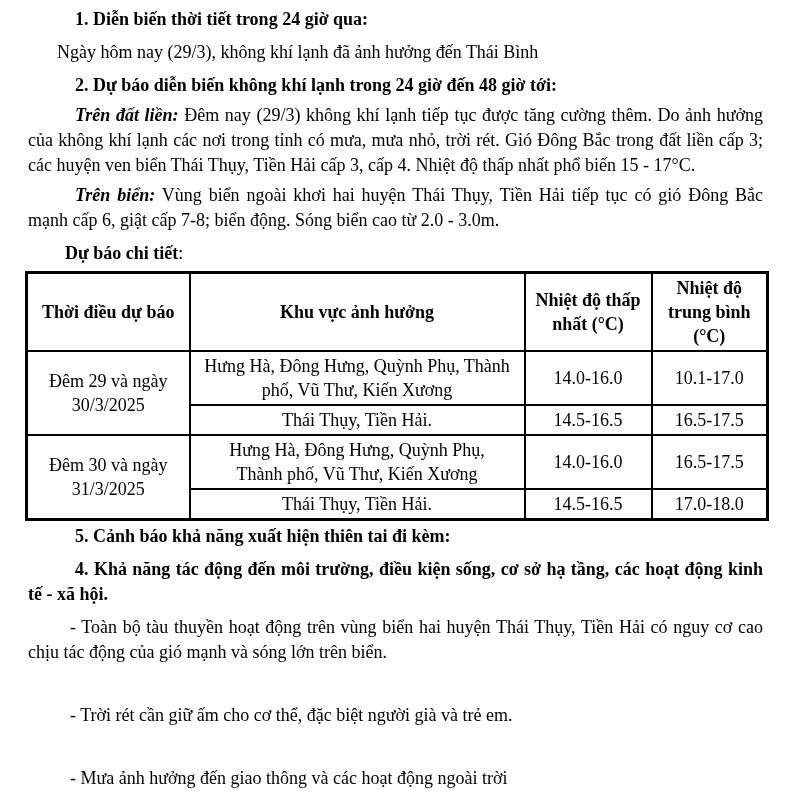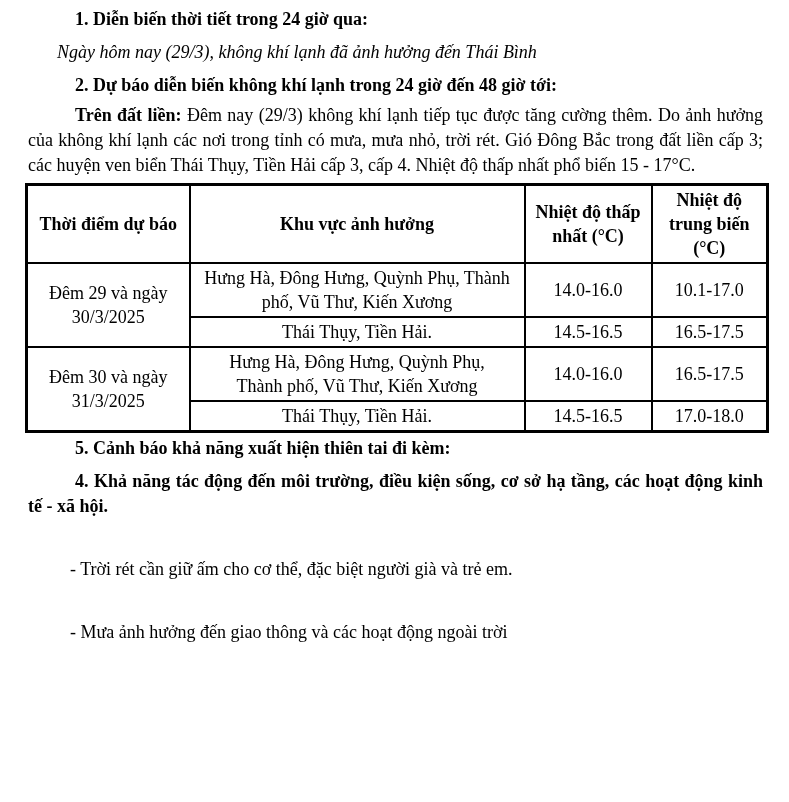--- a/index.html
+++ b/index.html
@@ -12,25 +12,25 @@
     font-family:"Liberation Serif","DejaVu Serif",serif;
     font-size:18px;
     line-height:25px;
     padding:7px 26px 11px 28px;
     overflow:hidden;
   }
   p { margin:0; text-align:justify; }
   .heading { font-weight:bold; }
   .indent-lg { text-indent:47px; }   
   .indent-md { text-indent:42px;margin-top:38px; }   
-  .indent-sm { text-indent:29px;font-style:italic; }   
+  .indent-sm { text-indent:29px; }   
   .indent-cap { text-indent:37px; }  
   .gap-sm { margin-top:5px; }
   .gap-md { margin-top:8px; }
-  .lead { font-weight:bold; }
+  .lead { font-weight:bold; font-style:italic; }
 
   table.forecast {
     border-collapse:collapse;
     table-layout:fixed;
     width:741px;
     margin:5px 0 3px -3px;
     border:3px solid #000;
   }
   table.forecast th, table.forecast td {
     border:2px solid #000;
@@ -53,35 +53,37 @@
 
   <p class="heading indent-lg">1. Diễn biến thời tiết trong 24 giờ qua:</p>
 
 
   <p class="indent-sm gap-md">Ngày hôm nay (29/3), không khí lạnh đã ảnh hưởng đến Thái Bình</p>
 
   <p class="heading indent-lg gap-md">2. Dự báo diễn biến không khí lạnh trong 24 giờ đến 48 giờ tới:</p>
 
   <p class="indent-lg gap-sm"><span class="lead">Trên đất liền:</span><span> Đêm nay (29/3) không khí lạnh tiếp tục được tăng cường thêm. Do ảnh hưởng của không khí lạnh các nơi trong tỉnh có mưa, mưa nhỏ, trời rét. Gió Đông Bắc trong đất liền cấp 3; các huyện ven biển Thái Thụy, Tiền Hải cấp 3, cấp 4. Nhiệt độ thấp nhất phổ biến 15 - 17°C.</span></p>
 
+  <p class="indent-lg gap-sm"><span class="lead">Trên biển:</span><span> Vùng biển ngoài khơi hai huyện Thái Thụy, Tiền Hải tiếp tục có gió Đông Bắc mạnh cấp 6,  giật cấp 7-8; biển động. Sóng biển cao từ 2.0 - 3.0m.</span></p>
 
+  <p class="indent-cap gap-md"><span class="heading">Dự báo chi tiết</span><span>:</span></p>
 
   <table class="forecast">
     <colgroup>
         <col class="c1">
         <col class="c2">
         <col class="c3">
         <col class="c4">
       </colgroup>
     <thead>
       <tr>
-        <th>Thời điểm dự báo</th>
+        <th>Thời điều dự báo</th>
         <th>Khu vực ảnh hưởng</th>
         <th>Nhiệt độ thấp nhất (°C)</th>
-        <th>Nhiệt độ trung biến (°C)</th>
+        <th>Nhiệt độ trung bình (°C)</th>
       </tr>
     </thead>
     <tbody>
       <tr>
         <td rowspan="2">
             <span class="cell-line">Đêm 29 và ngày</span>
             <span class="cell-line">30/3/2025</span>
           </td>
         <td class="area-multi">
             <span class="cell-line">Hưng Hà, Đông Hưng, Quỳnh Phụ, Thành</span>
@@ -113,18 +115,19 @@
         <td>17.0-18.0</td>
       </tr>
     </tbody>
   </table>
 
   <p class="heading indent-lg">5. Cảnh báo khả năng xuất hiện thiên tai đi kèm:</p>
 
 
   <p class="heading indent-lg gap-md">4. Khả năng tác động đến môi trường, điều kiện sống, cơ sở hạ tầng, các hoạt động kinh tế - xã hội.</p>
 
+  <p class="indent-md gap-md">- Toàn bộ tàu thuyền hoạt động trên vùng biển hai huyện Thái Thụy, Tiền Hải có nguy cơ cao chịu tác động của gió mạnh và sóng lớn trên biển.</p>
 
   <p class="indent-md">- Trời rét cần giữ ấm cho cơ thể, đặc biệt người già và trẻ em.</p>
 
   <p class="indent-md">- Mưa ảnh hưởng đến giao thông và các hoạt động ngoài trời</p>
 
 </div>
 
 </body></html>

